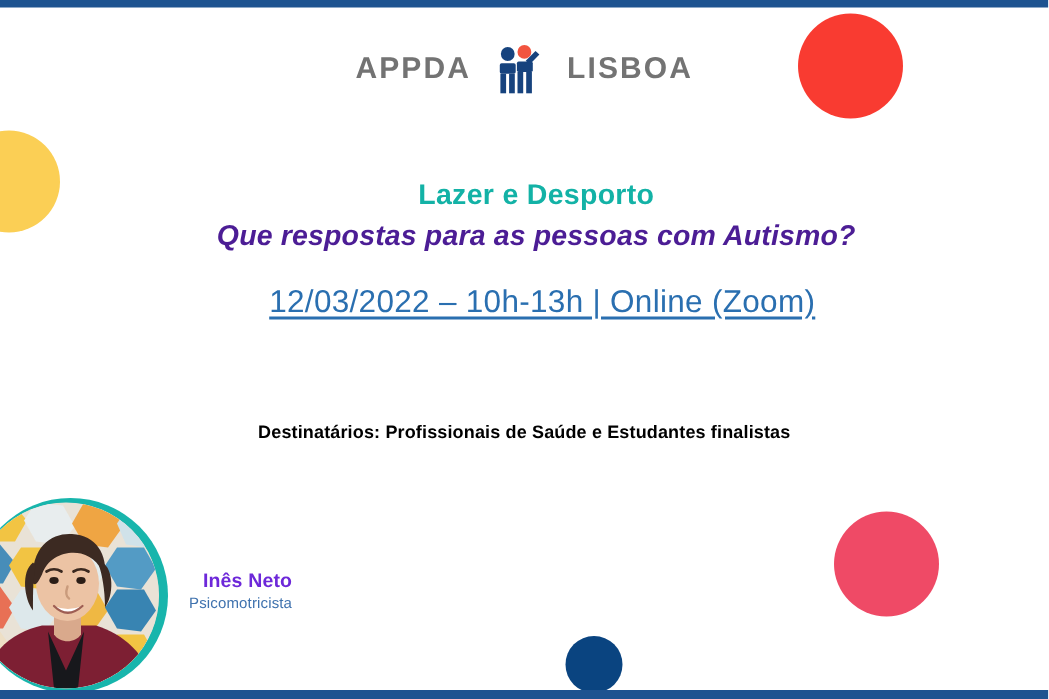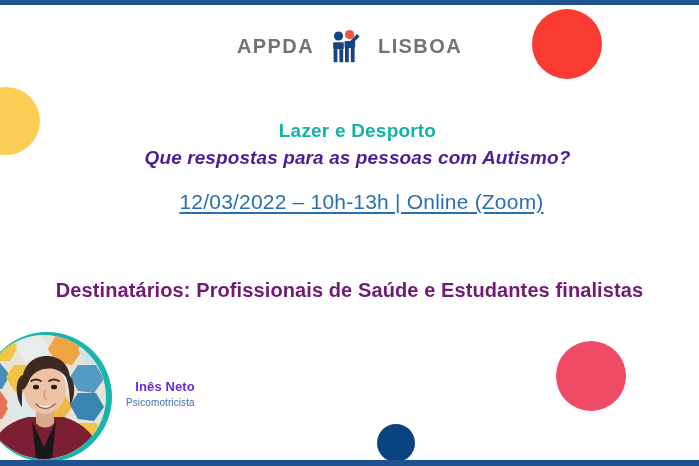--- a/index.html
+++ b/index.html
@@ -150,23 +150,23 @@
   
   .audience {
     position: absolute;
     left: 0;
     right: 0;
     top: 279px;
     text-align: center;
     z-index: 5;
   }
   .audience-text {
-    font-size: 20px;
-    font-weight: bold;
-    color: #701a75;
+    font-size: 12px;
+    font-weight: bold;
+    color: #000000;
     letter-spacing: 0.1px;
   }
 
   
   .speaker {
     position: absolute;
     left: -18px;
     top: 332px;
     z-index: 6;
     display: flex;

